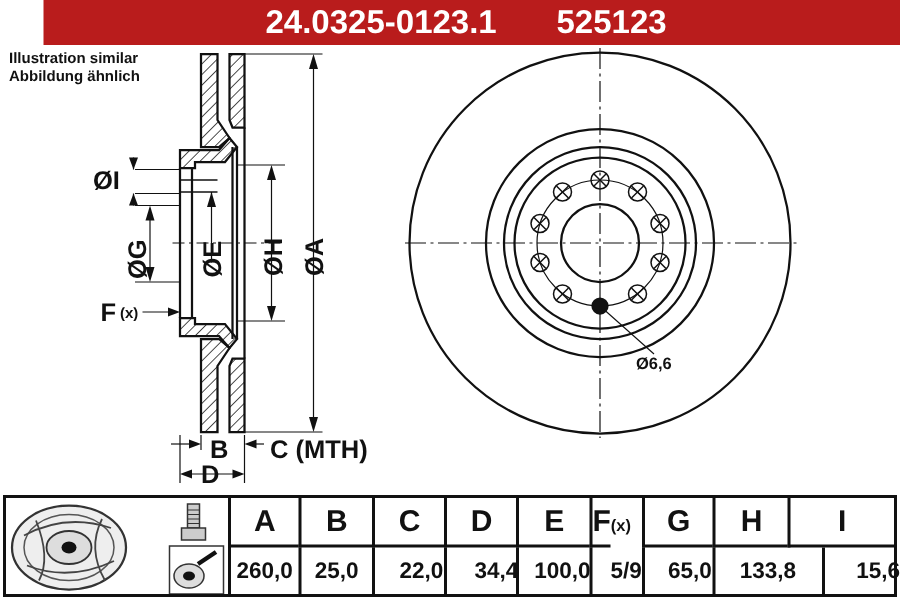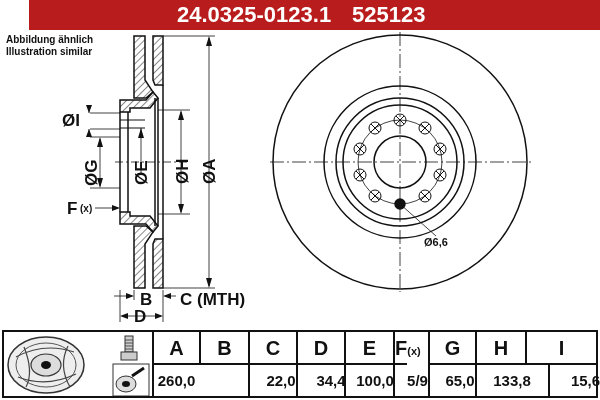--- a/index.html
+++ b/index.html
@@ -13,26 +13,26 @@
   .cell { position:absolute; box-sizing:border-box; border-left:2px solid #111; text-align:center; font-weight:bold; color:#111; }
   .cell.h { top:0; height:33px; font-size:20px; line-height:33px; border-bottom:2px solid #111; }
   .cell.v { top:33px; height:31px; font-size:15px; line-height:31px; }
   .cell.h sub { font-size:11px; vertical-align:baseline; }
 </style>
 </head>
 <body>
 
 <div class="header">
   <span style="left:148px">24.0325-0123.1</span>
-  <span style="left:323px">525123</span>
+  <span style="left:342px">525123</span>
 </div>
 
 <div class="caption">
+  <div>Illustration similar</div>
   <div>Abbildung ähnlich</div>
-  <div>Illustration similar</div>
 </div>
 
 <svg class="draw" width="600" height="300" viewBox="0 30 600 300">
   <defs>
     <pattern id="hatch" patternUnits="userSpaceOnUse" width="5" height="5" patternTransform="rotate(45)">
       <line x1="0" y1="0" x2="0" y2="5" stroke="#111" stroke-width="1"></line>
     </pattern>
   </defs>
 
   <g stroke="#111" fill="none" stroke-width="1.5">
@@ -202,20 +202,21 @@
   <div class="cell h" style="left:195px;width:49px">B</div>
   <div class="cell h" style="left:244px;width:48px">C</div>
   <div class="cell h" style="left:292px;width:48px">D</div>
   <div class="cell h" style="left:340px;width:49px">E</div>
   <div class="cell h" style="left:389px;width:14px"><span>F</span><sub>(x)</sub></div>
   <div class="cell h" style="left:424px;width:47px">G</div>
   <div class="cell h" style="left:471px;width:50px">H</div>
   <div class="cell h" style="left:521px;width:71px">I</div>
 
   <div class="cell v" style="left:148px;width:47px">260,0</div>
+  <div class="cell v" style="left:195px;width:49px">25,0</div>
   <div class="cell v" style="left:244px;width:64px">22,0</div>
   <div class="cell v" style="left:292px;width:68px">34,4</div>
   <div class="cell v" style="left:340px;width:60px">100,0</div>
   <div class="cell v" style="left:389px;width:47px">5/9</div>
   <div class="cell v" style="left:424px;width:62px">65,0</div>
   <div class="cell v" style="left:471px;width:72px">133,8</div>
   <div class="cell v" style="left:544px;width:73px">15,6</div>
 </div>
 
 </body></html>

